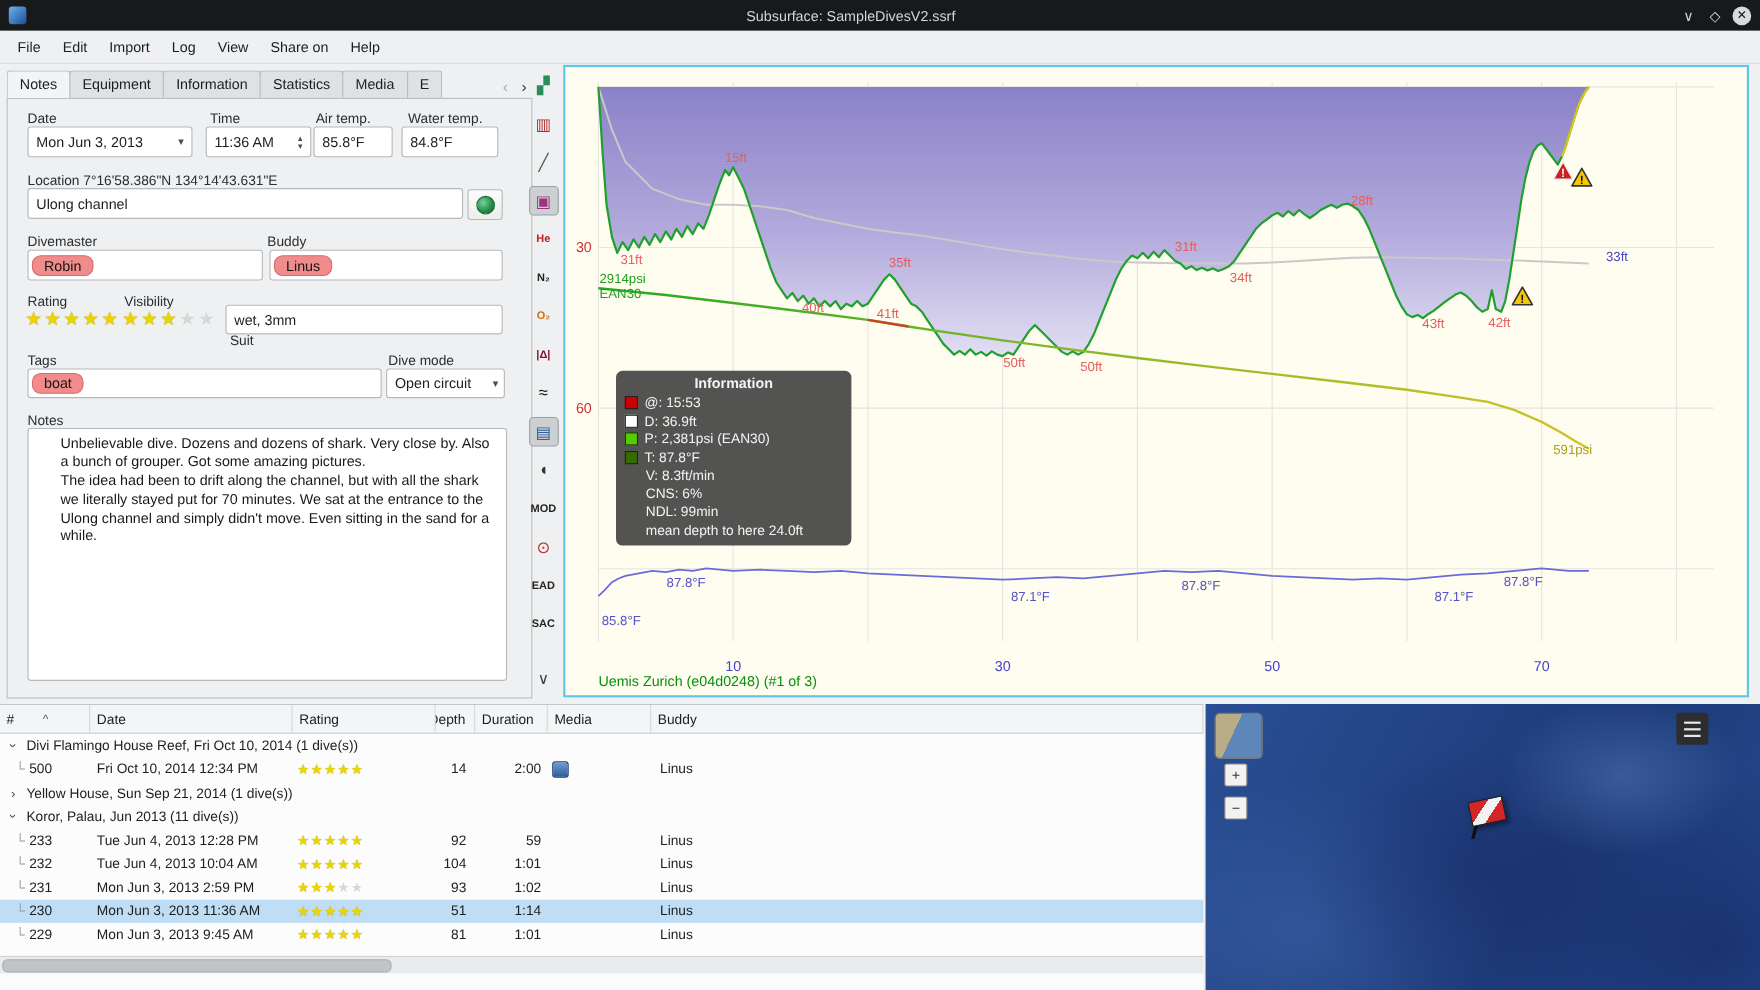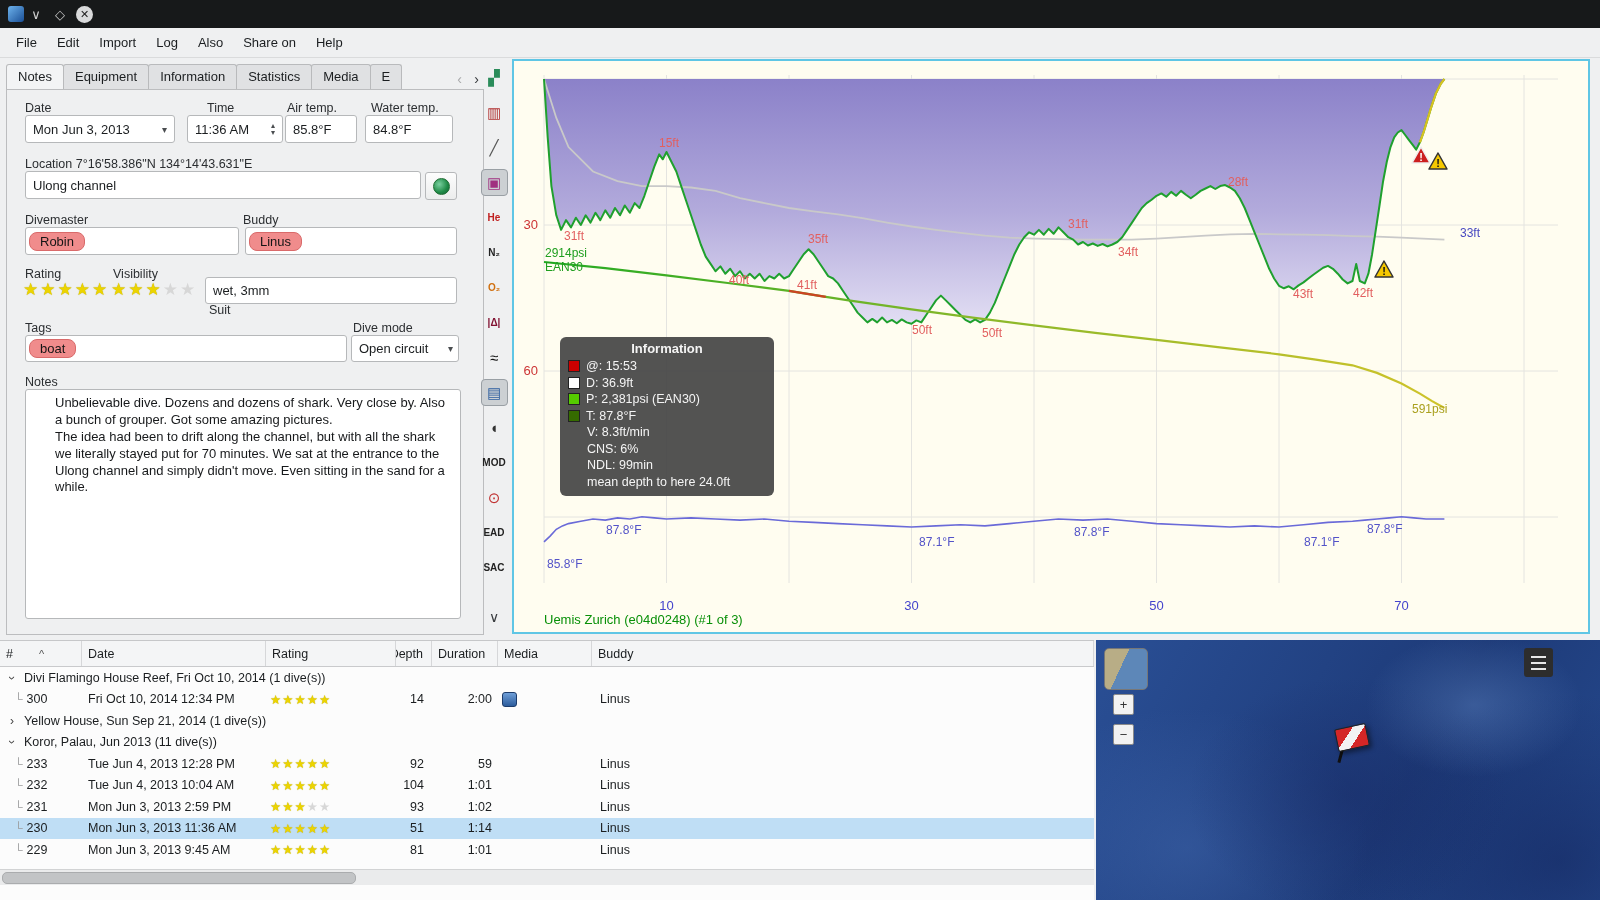--- a/index.html
+++ b/index.html
@@ -125,52 +125,53 @@
             background:linear-gradient(135deg,#d42626 36%,#f2f2f2 36%,#f2f2f2 62%,#d42626 62%);
             transform:rotate(-12deg);box-shadow:2px 3px 5px rgba(0,0,0,.45);}
 </style>
 </head>
 <body>
 
 <div class="win">
 
   <div class="titlebar">
     <span class="appicon"></span>
+    <span class="titletext">Subsurface: SampleDivesV2.ssrf</span>
     <span class="wctl">∨</span>
     <span class="wctl">◇</span>
     <span class="wctl close">✕</span>
   </div>
 
   <div class="menubar">
       <div class="menu-item">File</div>
       <div class="menu-item">Edit</div>
       <div class="menu-item">Import</div>
       <div class="menu-item">Log</div>
-      <div class="menu-item">Also</div>
+      <div class="menu-item">View</div>
       <div class="menu-item">Share on</div>
       <div class="menu-item">Help</div>
     </div>
 
   <div class="left-panel">
     <div class="tabbar">
       <div style="display:flex;align-items:flex-end;">
           <div class="tab active">Notes</div>
           <div class="tab">Equipment</div>
           <div class="tab">Information</div>
           <div class="tab">Statistics</div>
           <div class="tab">Media</div>
           <div class="tab cut">E</div>
         </div>
       <div style="flex:1;"></div>
       <div class="tabscroll">‹</div>
       <div class="tabscroll on">›</div>
     </div>
     <div class="form">
       <div class="lab" style="left:18px;top:11px;">Date</div>
-      <div class="lab" style="left:200px;top:11px;">Time</div>
+      <div class="lab" style="left:184px;top:11px;">Time</div>
       <div class="lab" style="left:280px;top:11px;">Air temp.</div>
       <div class="lab" style="left:364px;top:11px;">Water temp.</div>
 
       <div class="field" style="left:18px;top:25px;width:150px;">
         <span>Mon Jun 3, 2013</span>
         <span class="arrow">▾</span>
       </div>
       <div class="field" style="left:180px;top:25px;width:96px;">
         <span>11:36 AM</span>
         <span class="spin">
@@ -362,21 +363,21 @@
         <div class="hcell">Buddy</div>
       </div>
     <div>
         <div class="lrow trip">
           <span class="expander open">›</span>
           <span>Divi Flamingo House Reef, Fri Oct 10, 2014 (1 dive(s))</span>
         </div>
         <div class="lrow dive">
           <span class="c-num">
             <span class="tree">└</span>
-            <span>300</span>
+            <span>500</span>
           </span>
           <span class="c-date">Fri Oct 10, 2014 12:34 PM</span>
           <span class="c-rating"><span class="star" style="font-size: 12.5px;">★</span><span class="star" style="font-size: 12.5px;">★</span><span class="star" style="font-size: 12.5px;">★</span><span class="star" style="font-size: 12.5px;">★</span><span class="star" style="font-size: 12.5px;">★</span></span>
           <span class="c-depth">14</span>
           <span class="c-dur">2:00</span>
           <span class="c-media"><span class="media-chip"></span></span>
           <span class="c-buddy">Linus</span>
         </div>
         <div class="lrow trip">
           <span class="expander">›</span>

